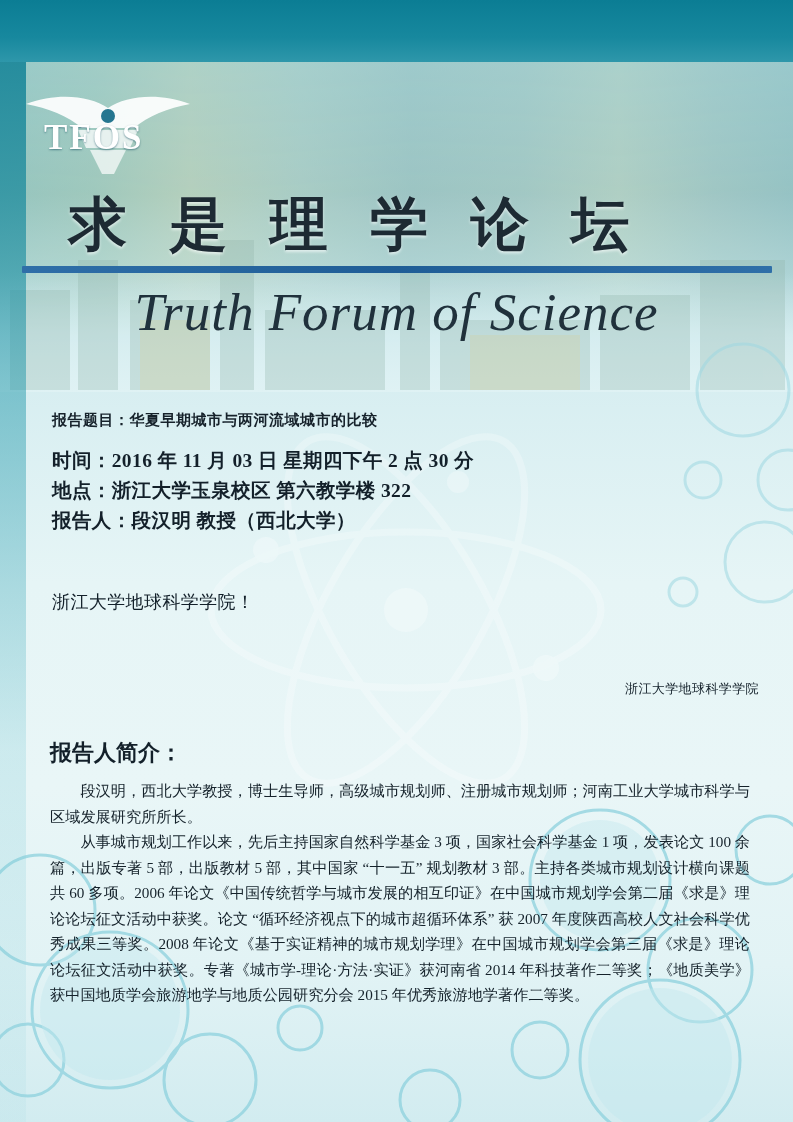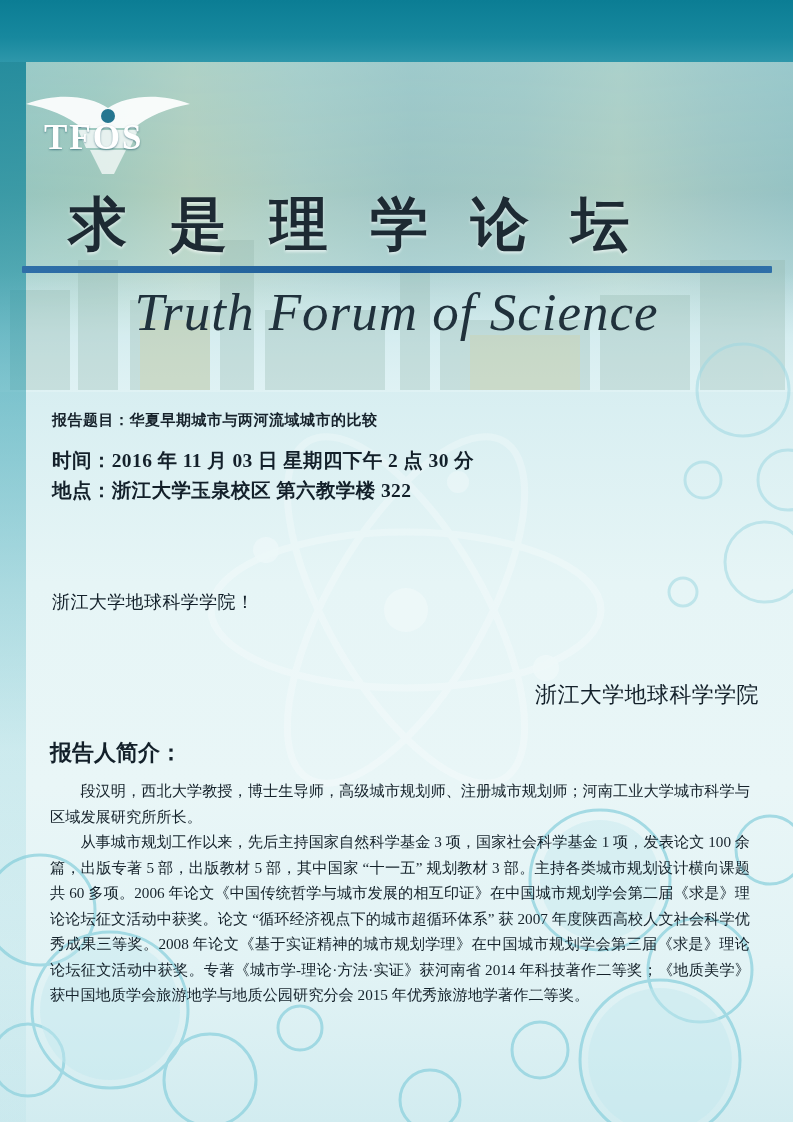--- a/index.html
+++ b/index.html
@@ -141,21 +141,21 @@
     left: 52px; top: 590px;
     font-family: "Liberation Serif", serif;
     font-size: 18px;
     color: #13202a;
     letter-spacing: 0.4px;
   }
   .org {
     position: absolute;
     right: 34px; top: 680px;
     font-family: Liberation Mono, monospace;
-    font-size: 22px;
+    font-size: 13px;
     color: #13202a;
     letter-spacing: 0.4px;
   }
   .bio-heading {
     position: absolute;
     left: 50px; top: 738px;
     font-family: "Liberation Sans", sans-serif;
     font-size: 22px;
     font-weight: bold;
     color: #13202a;
@@ -260,20 +260,21 @@
 
   <div class="main-title">求 是 理 学 论 坛</div>
   <div class="title-rule"></div>
   <div class="sub-title">Truth Forum of Science</div>
 
   <div class="topic-line">报告题目：华夏早期城市与两河流域城市的比较</div>
 
   <div class="info">
     <div>时间：2016 年 11 月 03 日  星期四下午 2 点 30 分</div>
     <div>地点：浙江大学玉泉校区  第六教学楼  322</div>
+    <div>报告人：段汉明  教授（西北大学）</div>
   </div>
 
   <div class="welcome">浙江大学地球科学学院！</div>
   <div class="org">浙江大学地球科学学院</div>
 
   <div class="bio-heading">报告人简介：</div>
   <div class="bio-body">
     <p>段汉明，西北大学教授，博士生导师，高级城市规划师、注册城市规划师；河南工业大学城市科学与区域发展研究所所长。</p>
     <p>从事城市规划工作以来，先后主持国家自然科学基金 3 项，国家社会科学基金 1 项，发表论文 100 余篇，出版专著 5 部，出版教材 5 部，其中国家 “十一五” 规划教材 3 部。主持各类城市规划设计横向课题共 60 多项。2006 年论文《中国传统哲学与城市发展的相互印证》在中国城市规划学会第二届《求是》理论论坛征文活动中获奖。论文 “循环经济视点下的城市超循环体系” 获 2007 年度陕西高校人文社会科学优秀成果三等奖。2008 年论文《基于实证精神的城市规划学理》在中国城市规划学会第三届《求是》理论论坛征文活动中获奖。专著《城市学-理论·方法·实证》获河南省 2014 年科技著作二等奖；《地质美学》获中国地质学会旅游地学与地质公园研究分会 2015 年优秀旅游地学著作二等奖。</p>
   </div>

